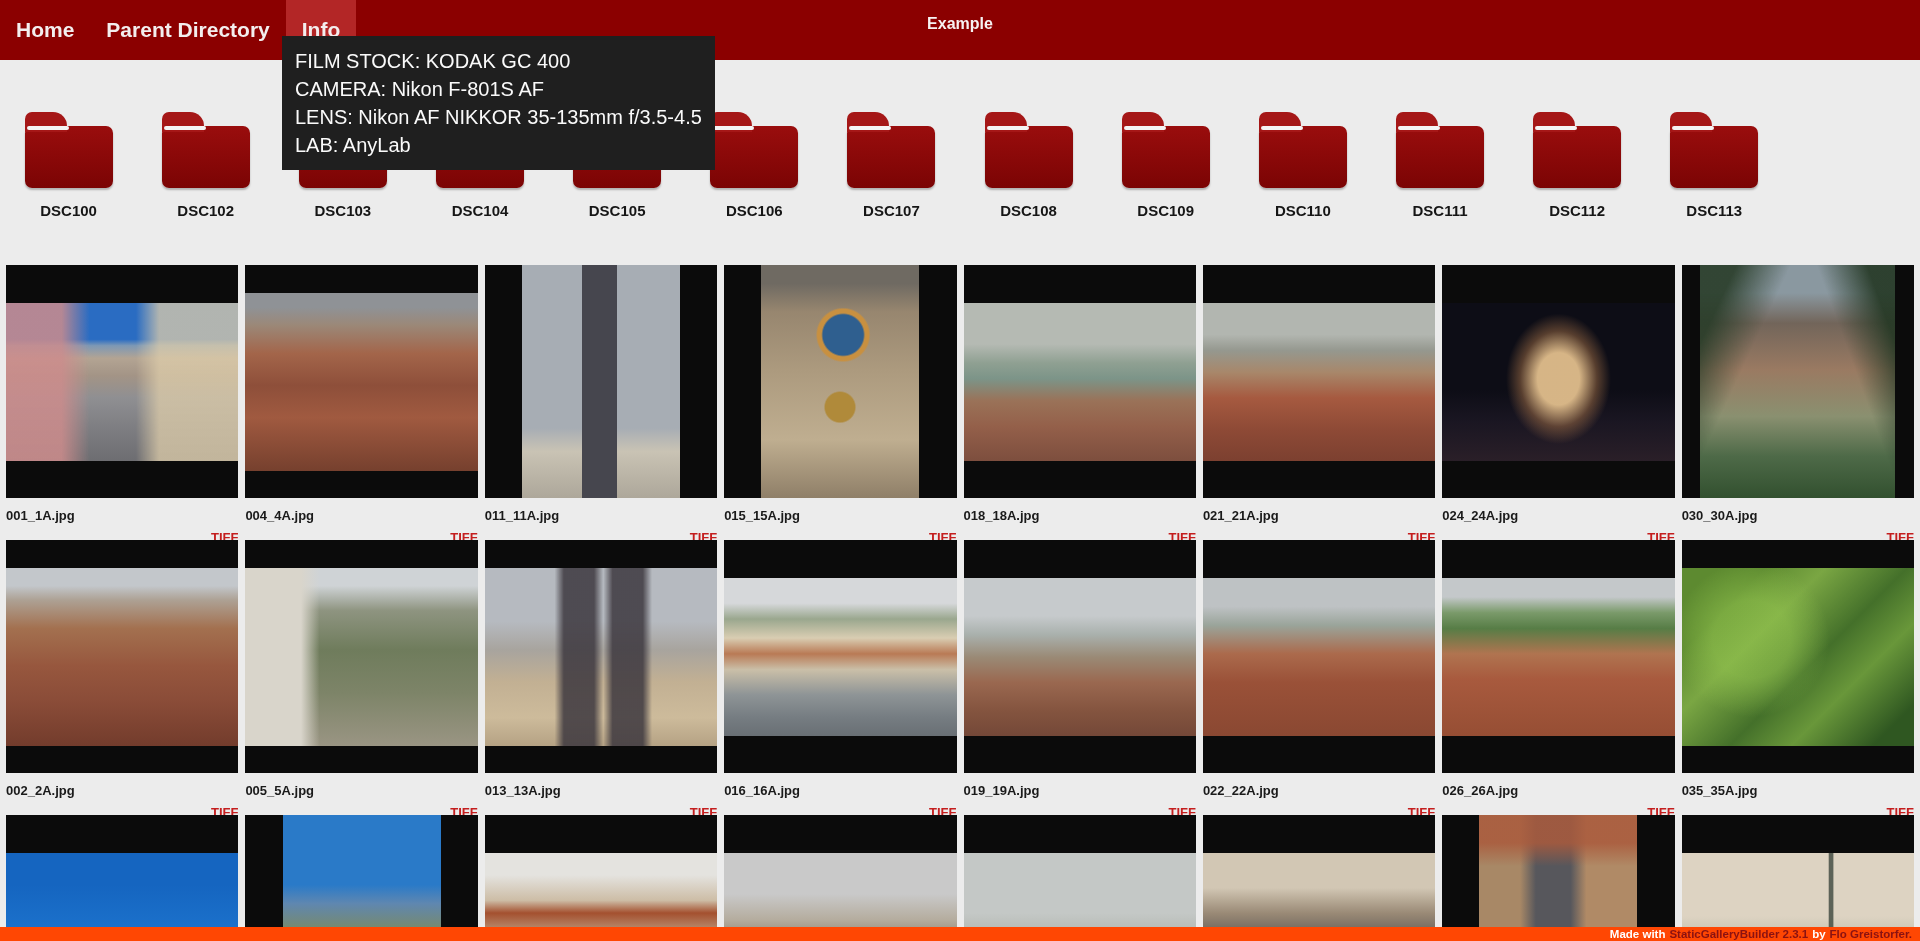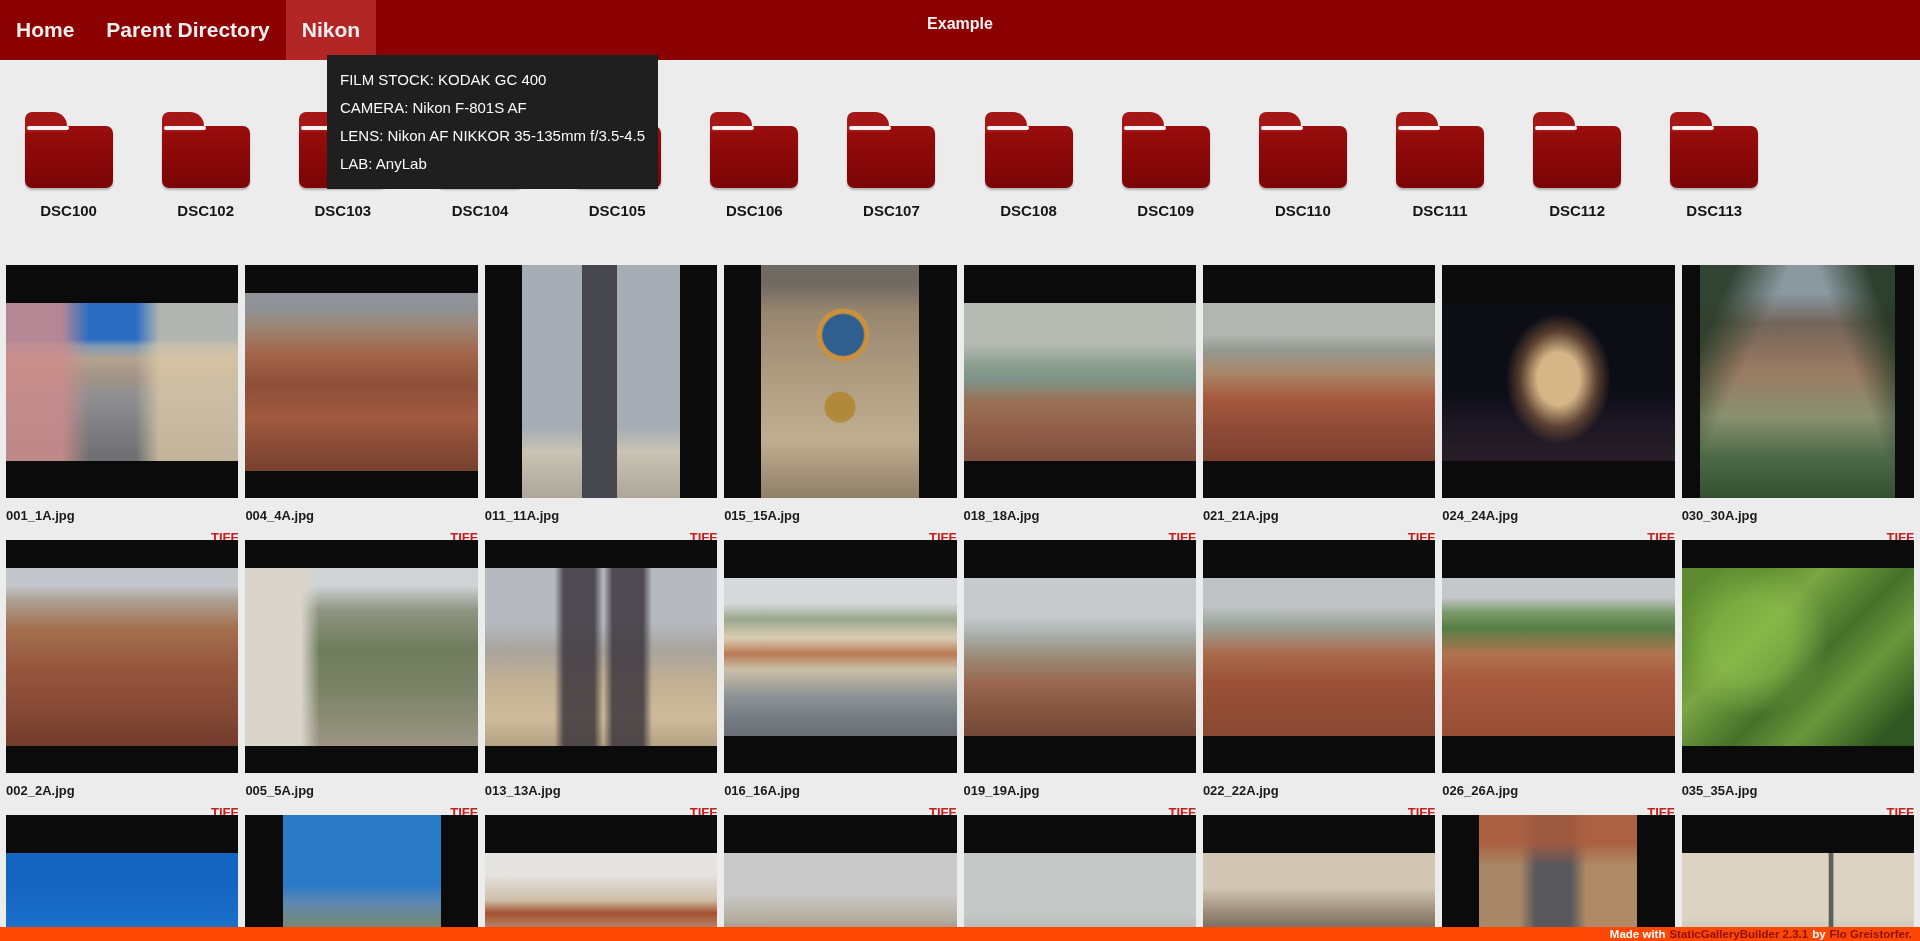--- a/index.html
+++ b/index.html
@@ -20,23 +20,23 @@
     font-size: 21px; font-weight: 700; color: #f3eeee; cursor: pointer;
   }
   .nav-item.active { background: #b32626; }
   .nav-title {
     position: absolute; left: 50%; top: 0; height: 48px; transform: translateX(-50%);
     display: flex; align-items: center; font-size: 16px; font-weight: 700; color: #f7f2f2;
   }
 
   
   .tooltip {
-    position: absolute; left: 282px; top: 55px; z-index: 40;
+    position: absolute; left: 282px; top: 36px; z-index: 40;
     background: #1f1f1f; color: #fafafa;
-    padding: 11px 13px; font-size: 15px; line-height: 28px; white-space: nowrap; margin-left: 45px;
+    padding: 11px 13px; font-size: 20px; line-height: 28px; white-space: nowrap;
   }
 
   
   .folders {
     display: grid; grid-template-columns: repeat(14, 1fr);
     padding-top: 50px;
   }
   .folder { text-align: center; cursor: pointer; }
   .folder-icon {
     position: relative; width: 88px; height: 62px; margin: 16px auto 0;
@@ -141,21 +141,21 @@
     padding: 0 8px; font-size: 11.5px; font-weight: 700;
   }
   .footer-brand { color: #8a1212; cursor: pointer; }
 </style>
 </head>
 <body>
 
 <nav class="navbar">
   <div class="nav-item">Home</div>
   <div class="nav-item">Parent Directory</div>
-  <div class="nav-item active">Nikon</div>
+  <div class="nav-item active">Info</div>
   <div class="nav-title">Example</div>
 </nav>
 
 <div class="tooltip">
   <div>FILM STOCK: KODAK GC 400</div>
   <div>CAMERA: Nikon F-801S AF</div>
   <div>LENS: Nikon AF NIKKOR 35-135mm f/3.5-4.5</div>
   <div>LAB: AnyLab</div>
 </div>
 

